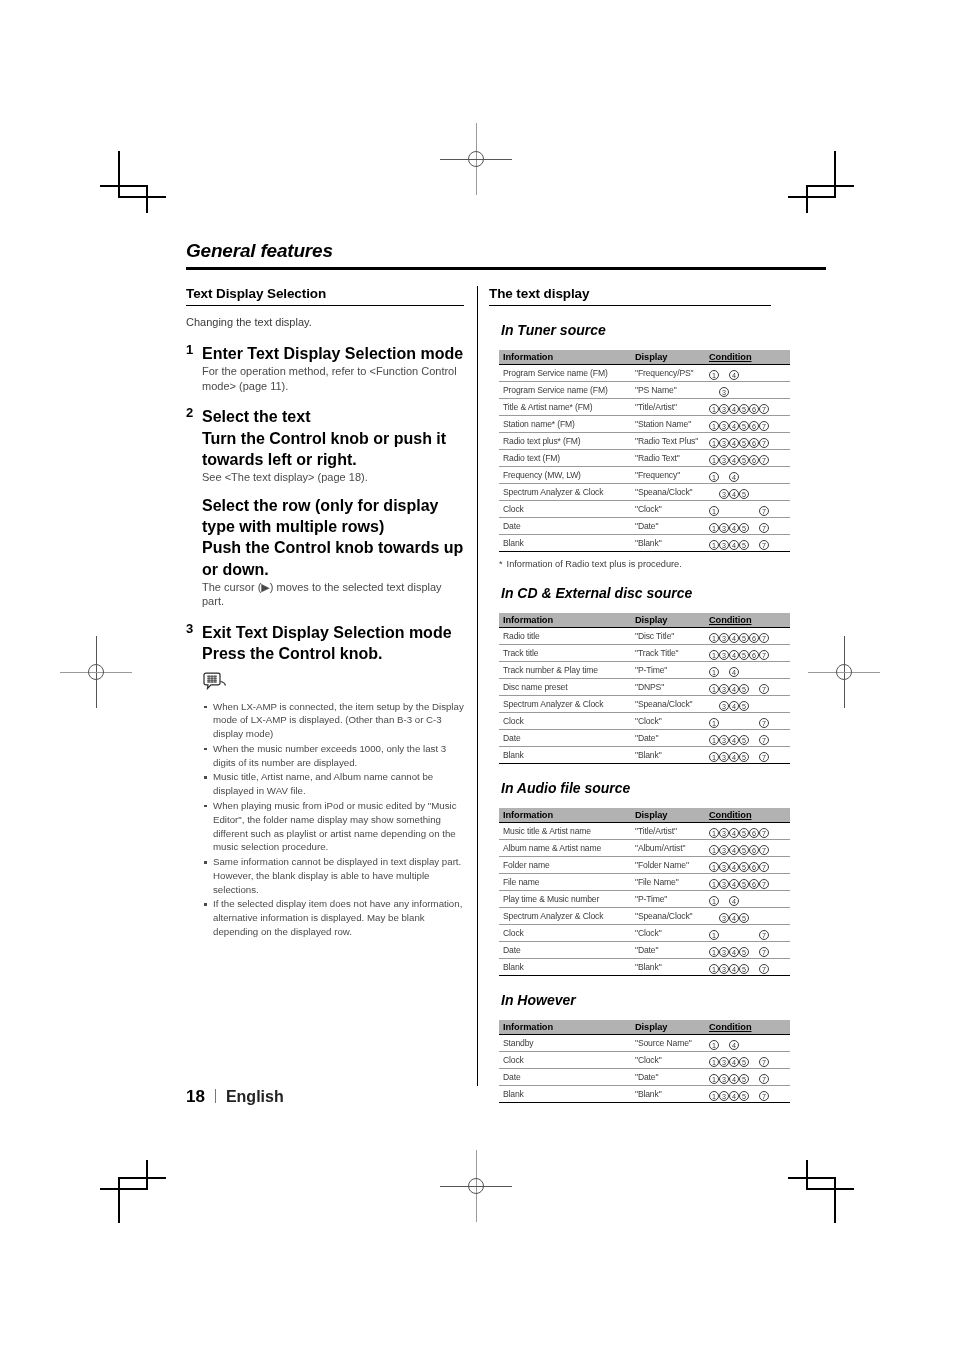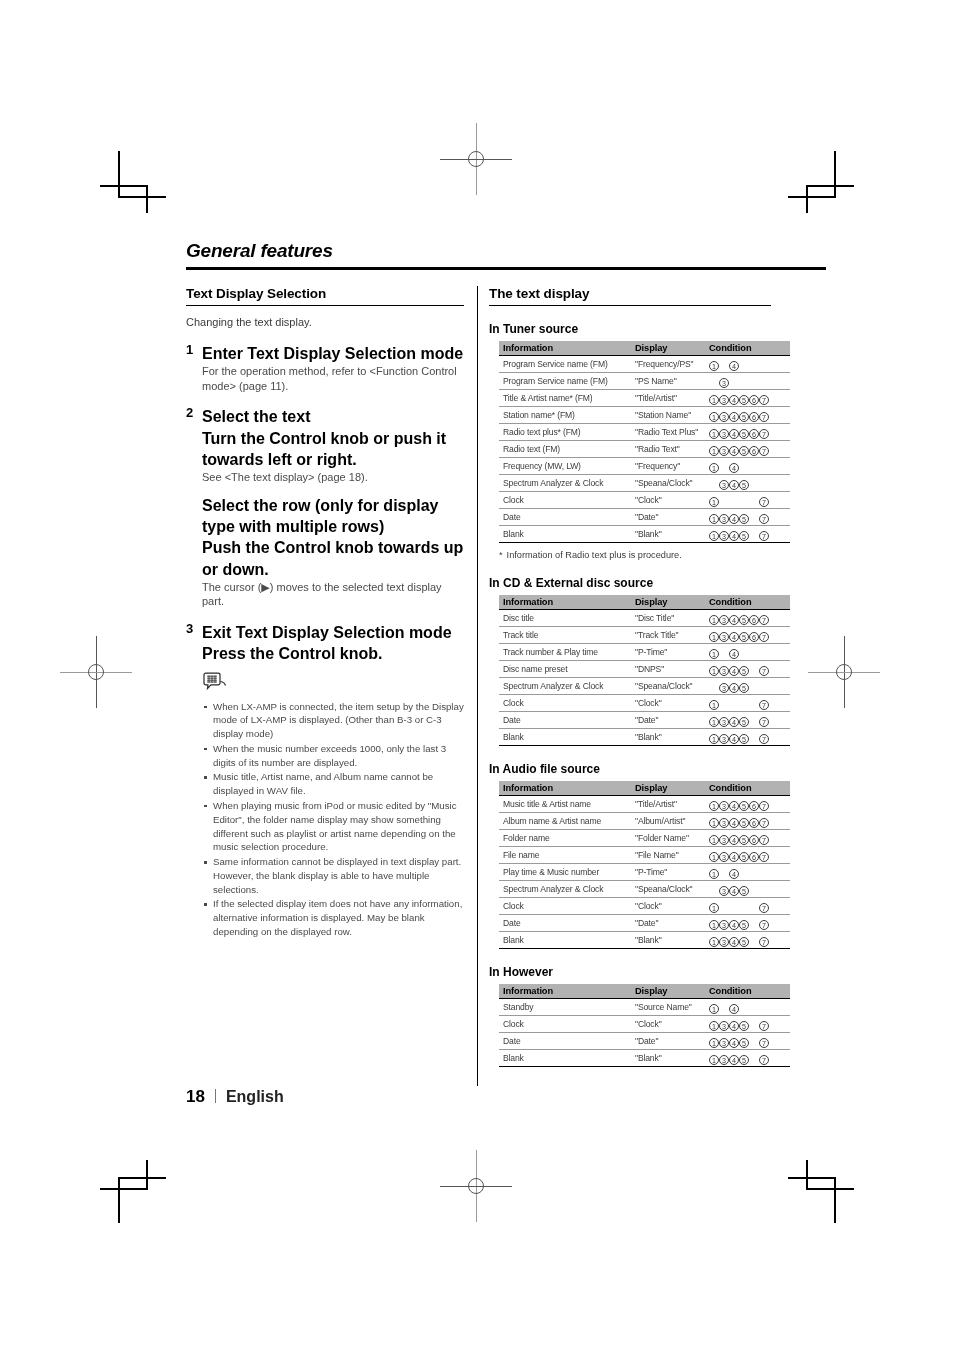--- a/index.html
+++ b/index.html
@@ -154,23 +154,24 @@
   ul.notes li:before {
     content: "";
     position: absolute;
     left: 2px; top: 6px;
     width: 2.5px; height: 2.5px;
     background: #4a4a4a;
   }
 
   
   h3.sub {
-    margin: 0;
-    font-size: 12px;
-    font-weight: bold;
+    margin: 12px;
+    font-size: 14px;
+    font-weight: bold;
+    font-style: italic;
     color: #000;
   }
   .tbl-wrap { margin-top: 5px; }
   table.disp {
     border-collapse: collapse;
     width: 270px;
     margin-left: 10px;
     table-layout: fixed;
   }
   table.disp th {
@@ -190,21 +191,21 @@
     border-bottom: 0.8px solid #9a9a9a;
     letter-spacing: -0.15px;
     white-space: nowrap;
     overflow: hidden;
   }
   table.disp tr:last-child td {
     border-bottom: 1.4px solid #000;
   }
   .c-info  { width: 125px; }
   .c-disp  { width: 67px; }
-  .c-cond  { width: 78px; }
+  .c-cond  { width: 78px; text-decoration: underline; }
 
   
   .cond { white-space: nowrap; font-size: 0; }
   .cnum {
     display: inline-block;
     width: 10px; height: 10px;
     line-height: 9.5px;
     border: 0.9px solid #3c3c3c;
     border-radius: 50%;
     font-size: 7.2px;
@@ -440,21 +441,21 @@
             <table class="disp">
               <thead>
                 <tr>
                   <th class="c-info">Information</th>
                   <th class="c-disp">Display</th>
                   <th class="c-cond">Condition</th>
                 </tr>
               </thead>
               <tbody>
                 <tr>
-                  <td class="c-info">Disc title</td>
+                  <td class="c-info">Radio title</td>
                   <td class="c-disp">"Disc Title"</td>
                   <td class="c-cond"><span class="cond"><span class="cnum">1</span><span class="cnum">3</span><span class="cnum">4</span><span class="cnum">5</span><span class="cnum">6</span><span class="cnum">7</span></span></td>
                 </tr>
                 <tr>
                   <td class="c-info">Track title</td>
                   <td class="c-disp">"Track Title"</td>
                   <td class="c-cond"><span class="cond"><span class="cnum">1</span><span class="cnum">3</span><span class="cnum">4</span><span class="cnum">5</span><span class="cnum">6</span><span class="cnum">7</span></span></td>
                 </tr>
                 <tr>
                   <td class="c-info">Track number &amp; Play time</td>

